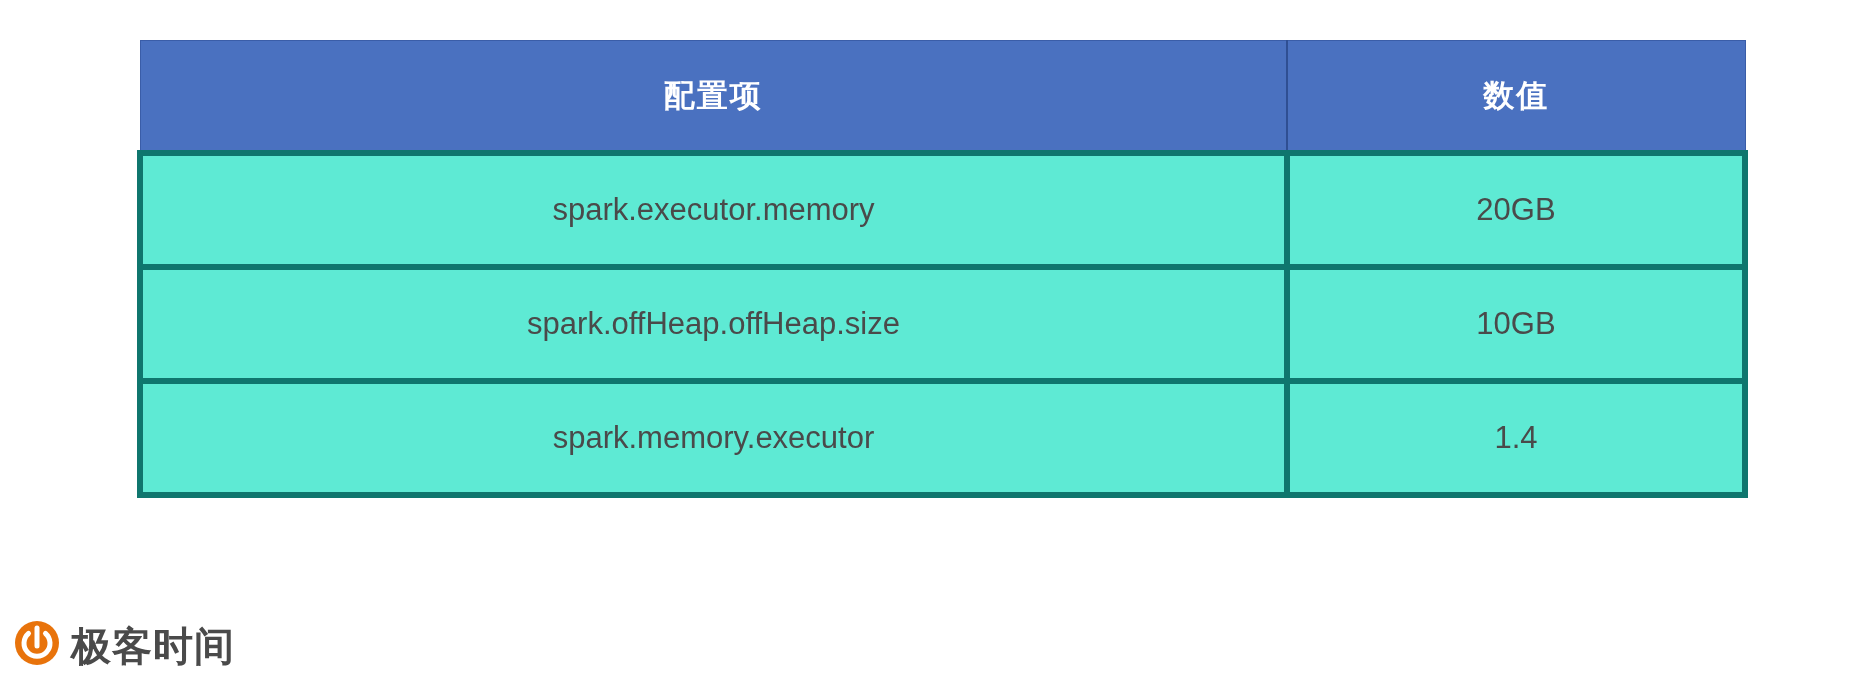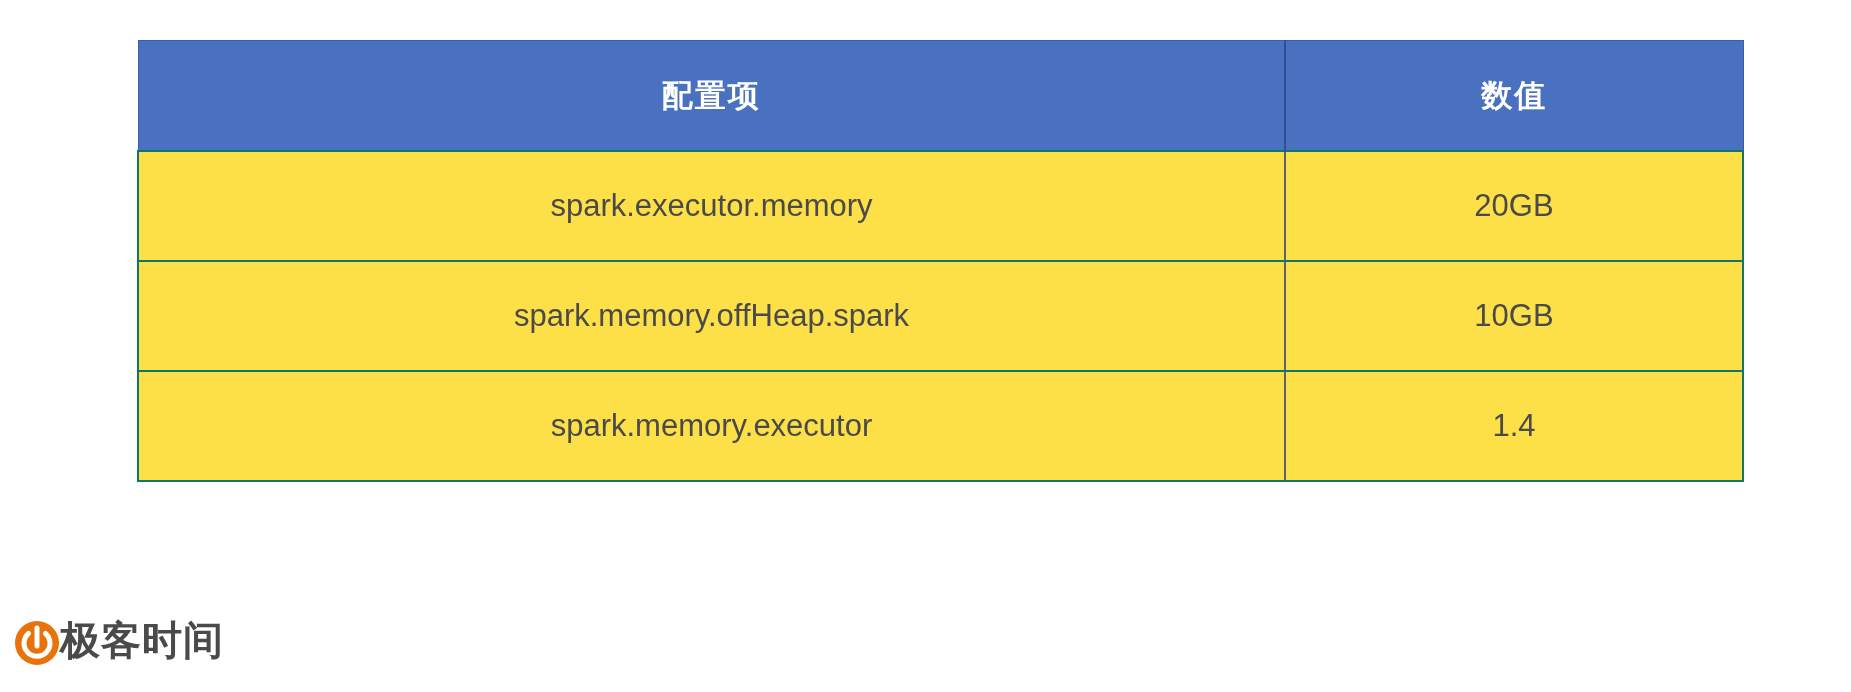--- a/index.html
+++ b/index.html
@@ -40,39 +40,40 @@
     text-align: center;
     height: 109px;
     padding: 0;
     border: 1px solid #3a5da8;
     letter-spacing: 2px;
   }
   .config-table thead th.th-key {
     border-right: 2px solid #2f4f93;
   }
   .config-table tbody td {
-    background: #fde047;
+    background: #5eead4;
     color: #4a4a4a;
     font-size: 31px;
     font-weight: normal;
     text-align: center;
     height: 108px;
     padding: 0;
-    border: 2px solid #0f766e;
+    border: 6px solid #0f766e;
   }
   .config-table tbody td.td-key {
     border-right: 2px solid #5d6270;
   }
   
   .footer-logo {
     position: absolute;
     left: 14px;
     top: 620px;
     display: flex;
-    align-items: flex-start;
+    align-items: flex-end;
+    gap: 11px;
   }
   .logo-mark {
     width: 46px;
     height: 46px;
     flex: 0 0 46px;
     position: relative;
   }
   .logo-text {
     font-size: 40px;
     font-weight: bold;
@@ -97,21 +98,21 @@
         <th class="th-key">配置项</th>
         <th class="th-val">数值</th>
       </tr>
     </thead>
     <tbody>
       <tr>
         <td class="td-key">spark.executor.memory</td>
         <td class="td-val">20GB</td>
       </tr>
       <tr>
-        <td class="td-key">spark.memory.offHeap.spark</td>
+        <td class="td-key">spark.offHeap.offHeap.size</td>
         <td class="td-val">10GB</td>
       </tr>
       <tr>
         <td class="td-key">spark.memory.executor</td>
         <td class="td-val">1.4</td>
       </tr>
     </tbody>
   </table>
 
   <div class="footer-logo">

